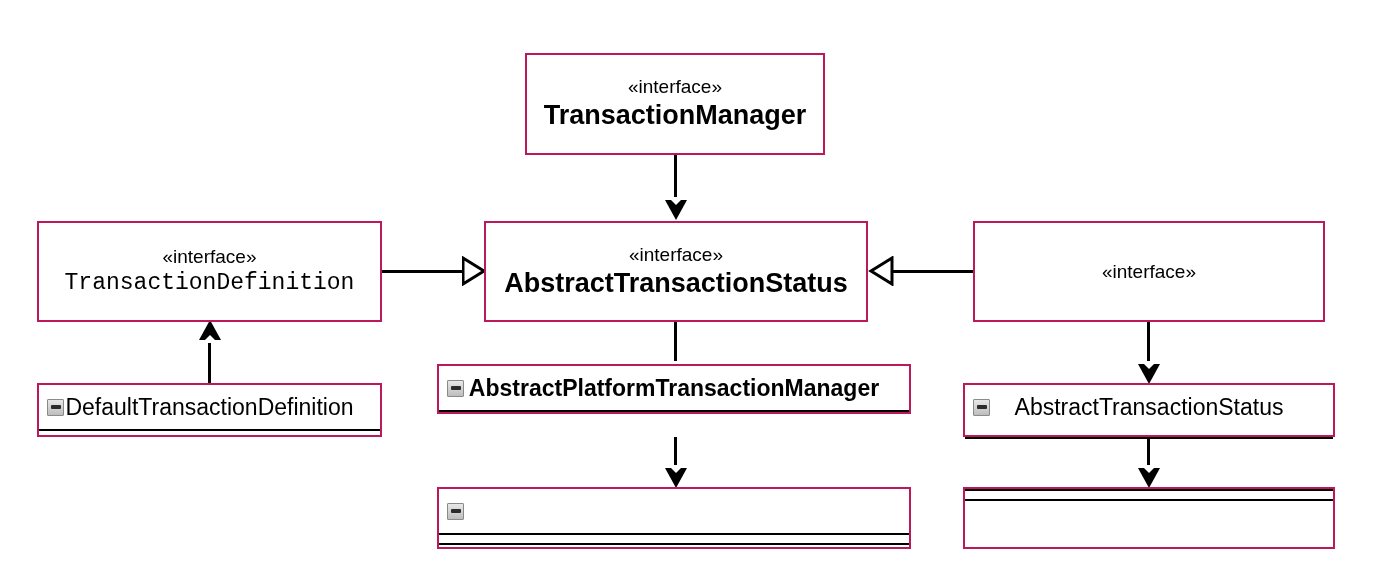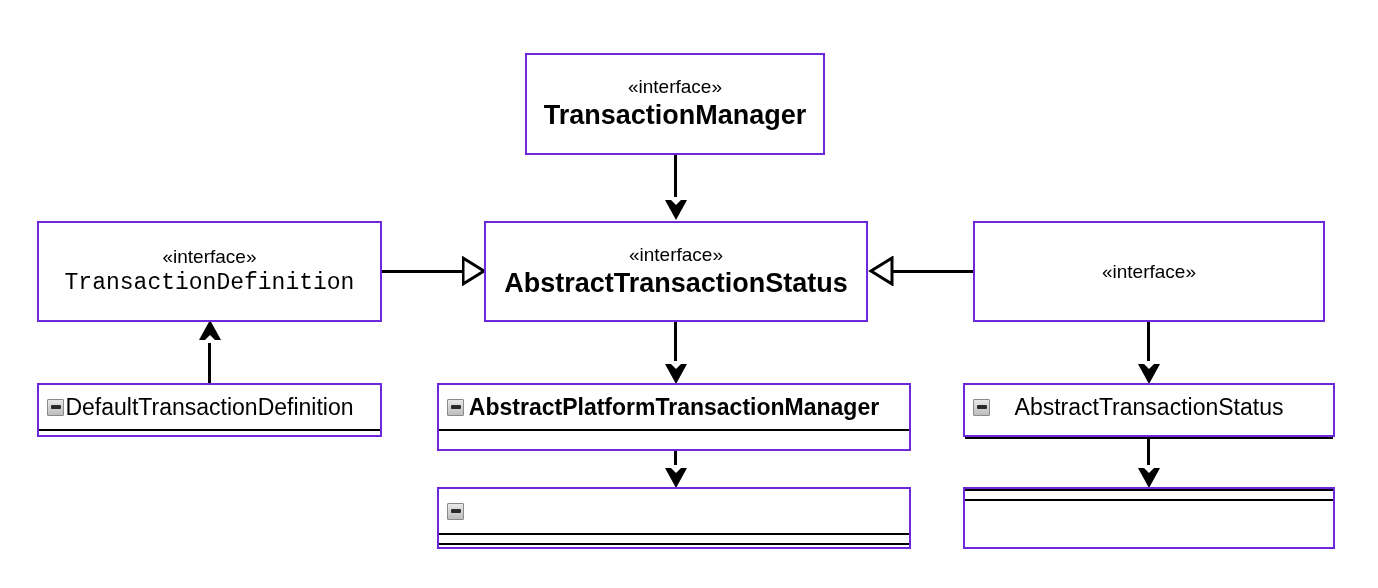--- a/index.html
+++ b/index.html
@@ -18,21 +18,21 @@
     height: 588px;
     background: #ffffff;
     overflow: hidden;
   }
 
   
   .node {
     position: absolute;
     box-sizing: border-box;
     background: #ffffff;
-    border: 2px solid #6d28d9;
+    border: 2px solid #be185d;
     display: flex;
     flex-direction: column;
   }
   .node-title {
     flex: 1 1 auto;
     display: flex;
     flex-direction: column;
     align-items: center;
     justify-content: center;
     text-align: center;
@@ -229,21 +229,21 @@
   </div>
 
   <div class="node classbox" style="left:37px; top:383px; width:345px; height:54px;">
     <div class="class-header">
       <span class="class-icon"></span>
       <span class="class-name regular name-center">DefaultTransactionDefinition</span>
     </div>
     <div class="compartment"></div>
   </div>
 
-  <div class="node classbox" style="left:437px; top:383px; width:474px; height:68px;">
+  <div class="node classbox" style="left:437px; top:364px; width:474px; height:50px;">
     <div class="class-header">
       <span class="class-icon"></span>
       <span class="class-name bold name-center">AbstractPlatformTransactionManager</span>
     </div>
     <div class="compartment"></div>
   </div>
 
   <div class="node classbox" style="left:963px; top:383px; width:372px; height:54px;gap:8px;">
     <div class="class-header">
       <span class="class-icon"></span>

